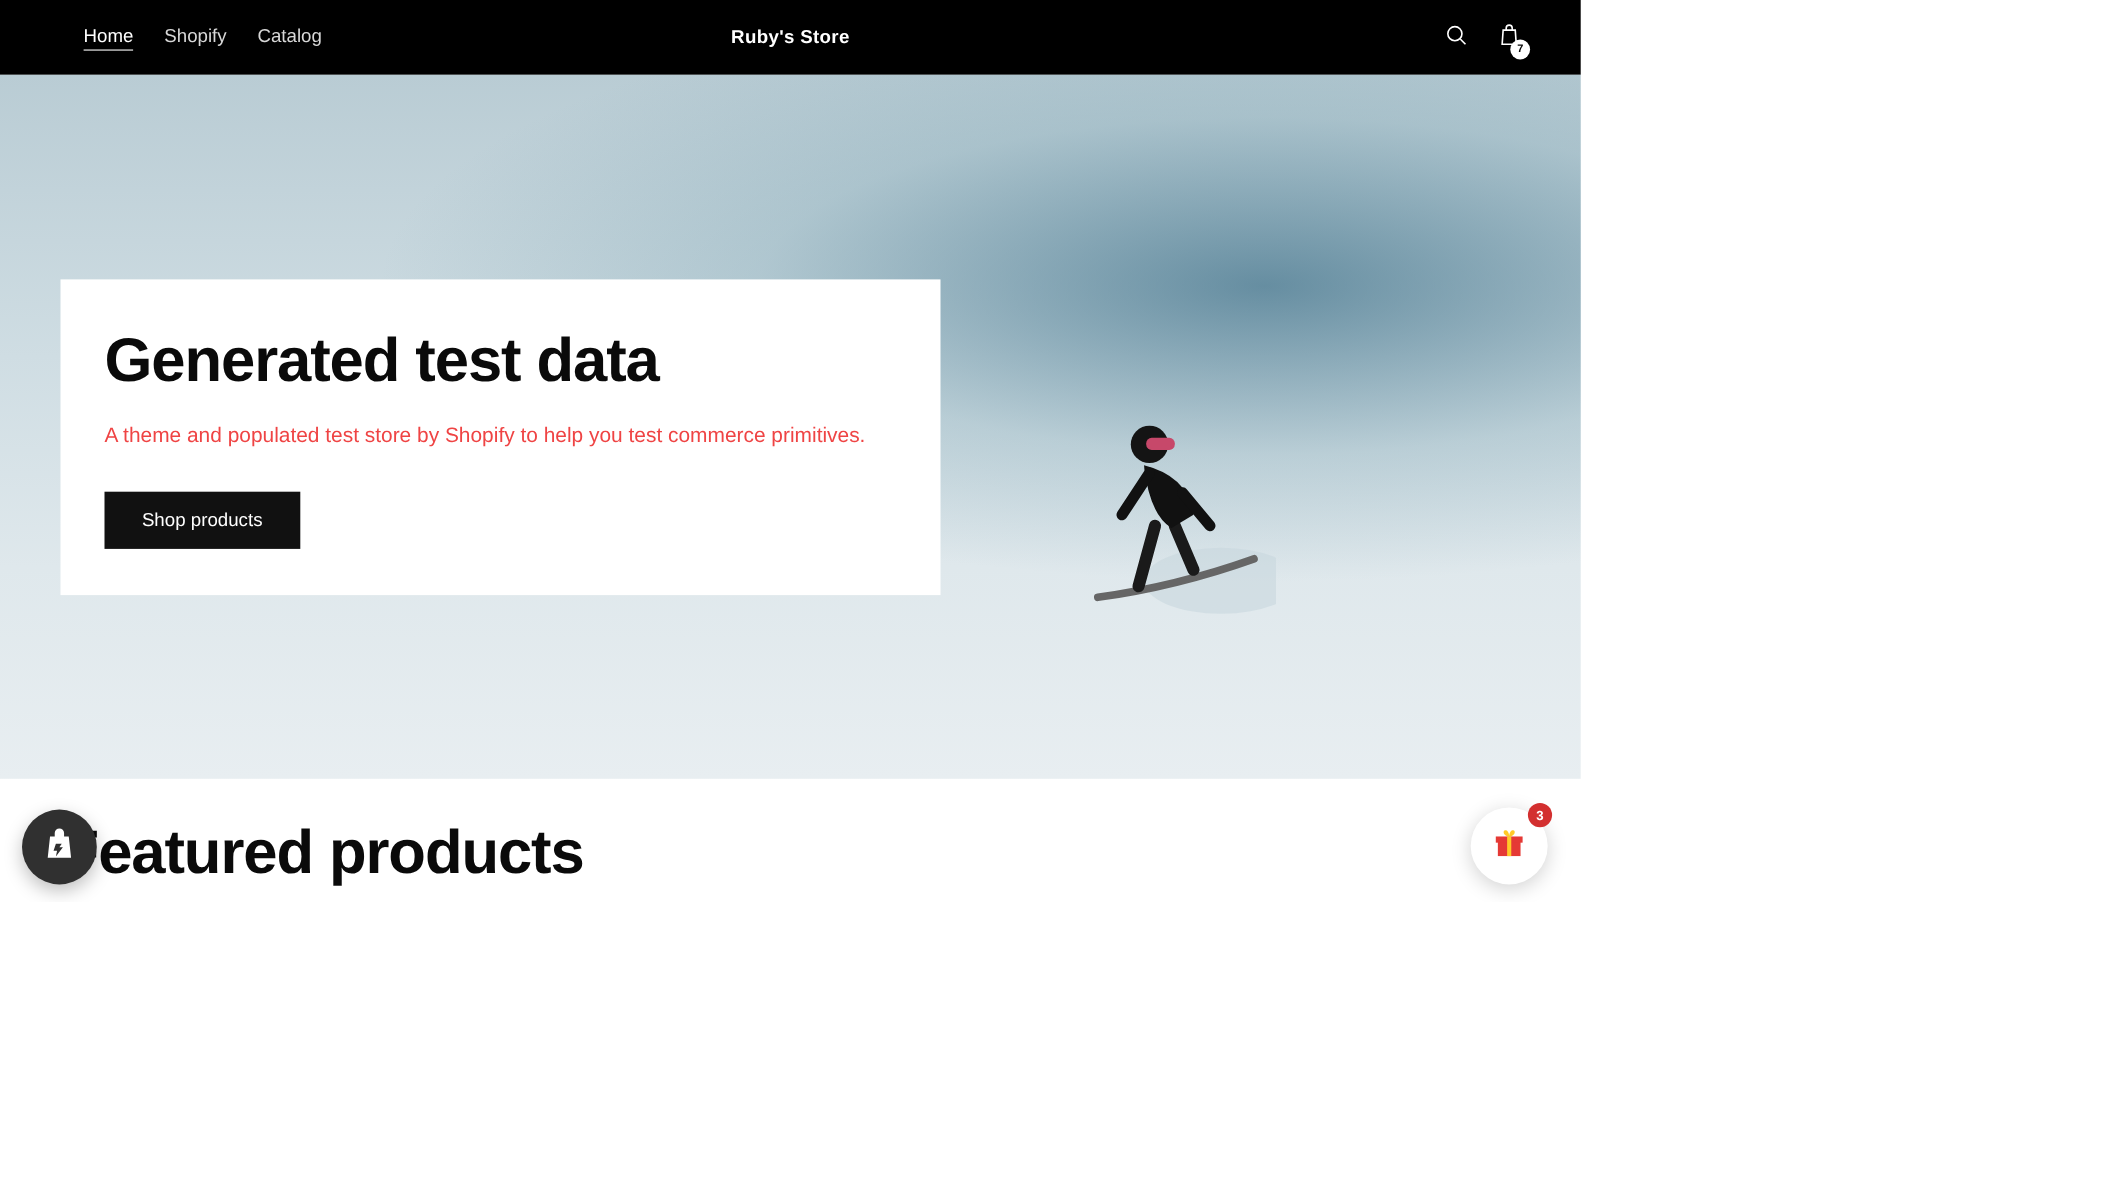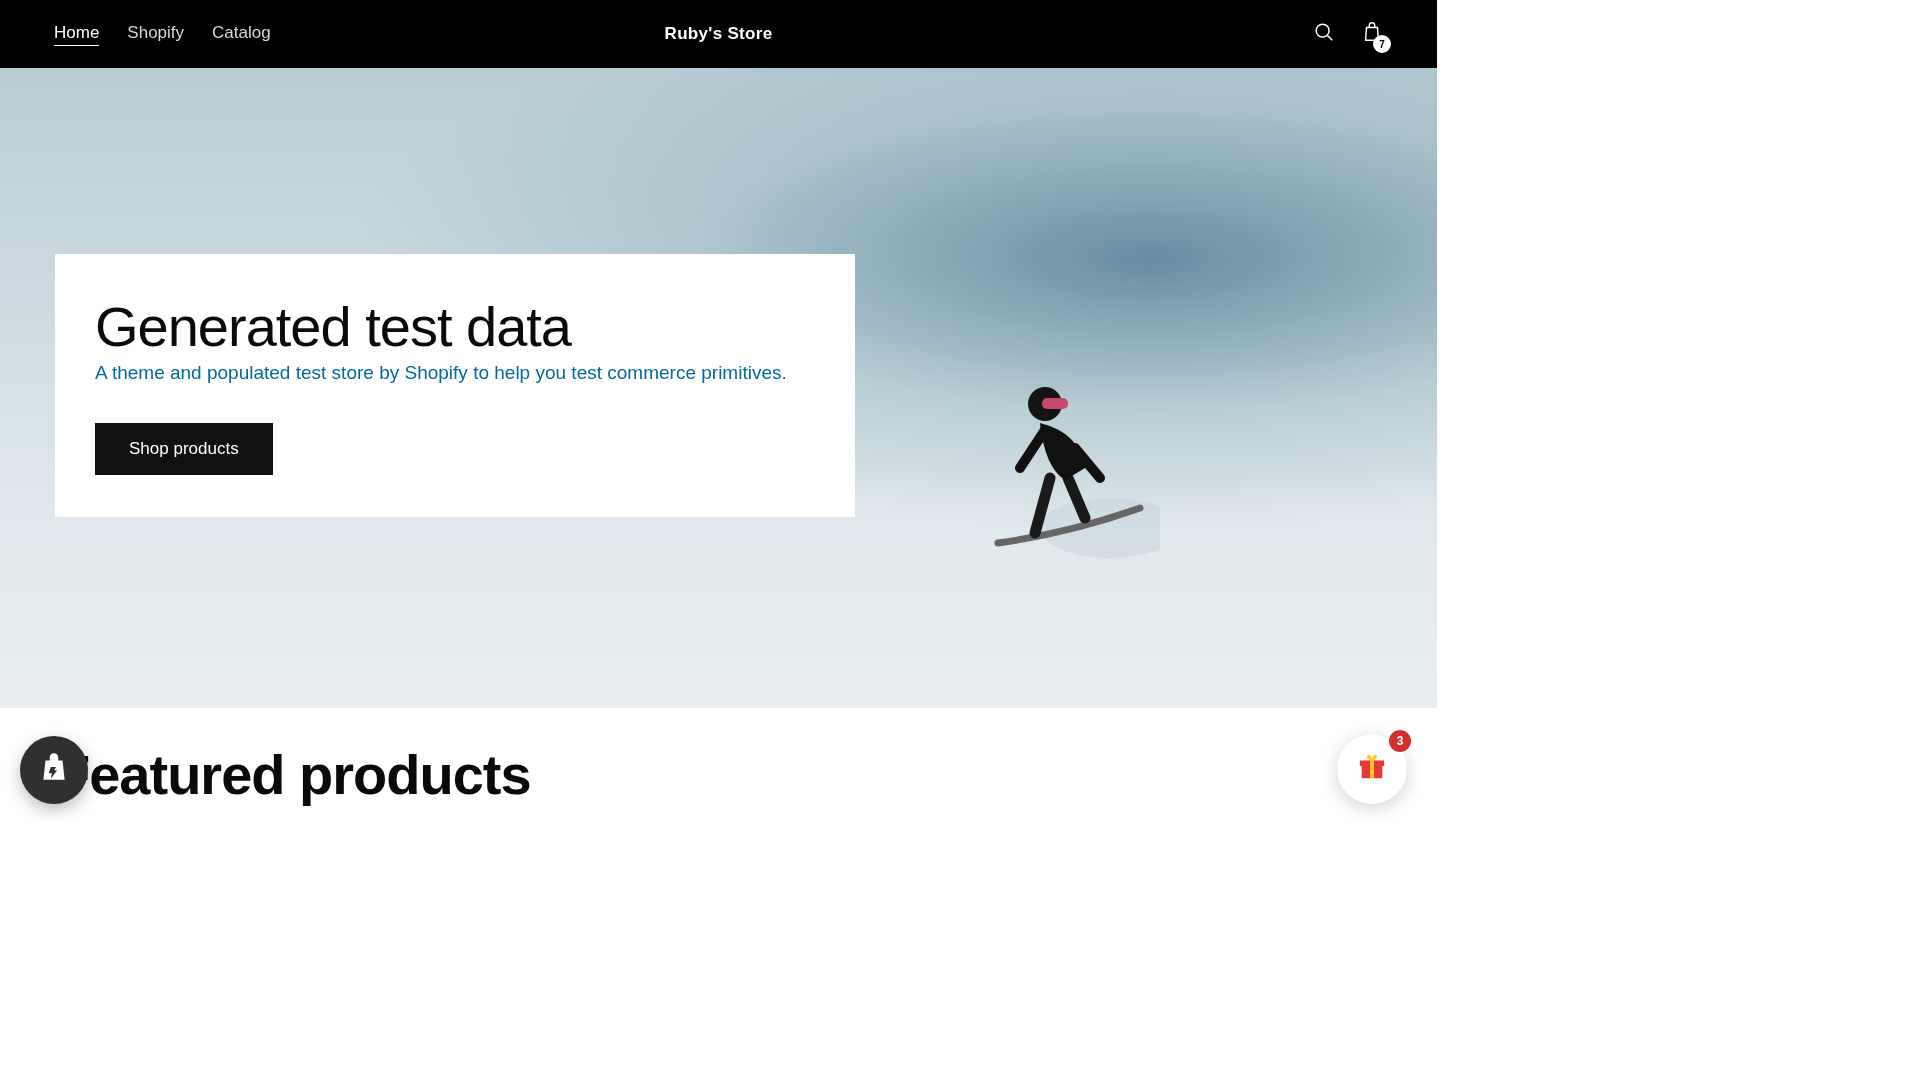--- a/index.html
+++ b/index.html
@@ -26,21 +26,21 @@
 
   header.topbar {
     background: #000;
     height: 68px;
     display: flex;
     align-items: center;
     padding: 0 54px 0 54px;
     position: relative;
   }
 
-  nav.main-nav { display: flex; gap: 28px; flex: 0 0 auto; }
+  nav.main-nav { display: flex; gap: 28px; flex: 0 0 auto; margin-left: 22px; }
   nav.main-nav a {
     color: #d7d7d7;
     text-decoration: none;
     font-size: 17px;
     font-weight: 400;
     cursor: pointer;
   }
   nav.main-nav a.active {
     color: #fff;
     border-bottom: 1px solid #fff;
@@ -108,27 +108,28 @@
   .hero-card {
     position: absolute;
     top: 186px;
     left: 55px;
     width: 800px;
     background: #fff;
     padding: 40px 40px 42px 40px;
   }
   .hero-card h1 {
     font-size: 56px;
-    font-weight: 400;
+    font-weight: 700;
     letter-spacing: -1px;
+    margin-bottom: 24px;
     color:#0a0a0a;
   }
   .hero-card p {
     font-size: 19px;
-    color: #0369a1;
+    color: #ef4444;
     margin-bottom: 36px;
     line-height: 1.45;
   }
   .hero-card button.cta {
     background: #111;
     color: #fff;
     border: none;
     padding: 16px 34px;
     font-size: 17px;
     font-weight: 400;

